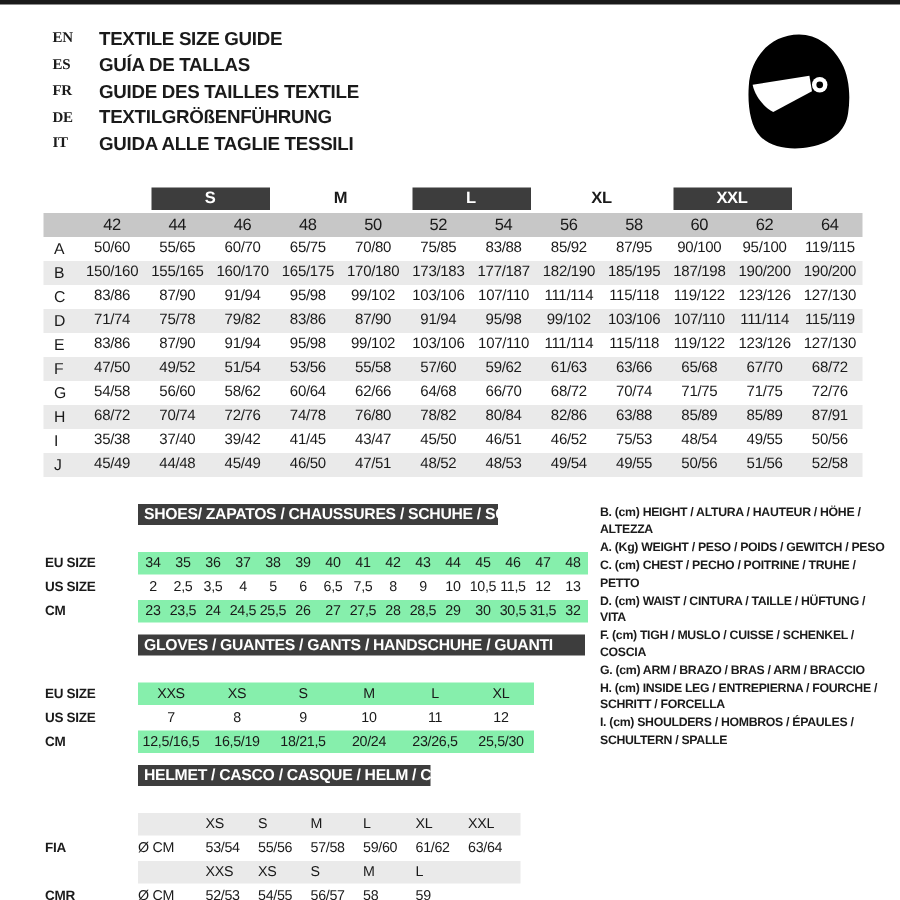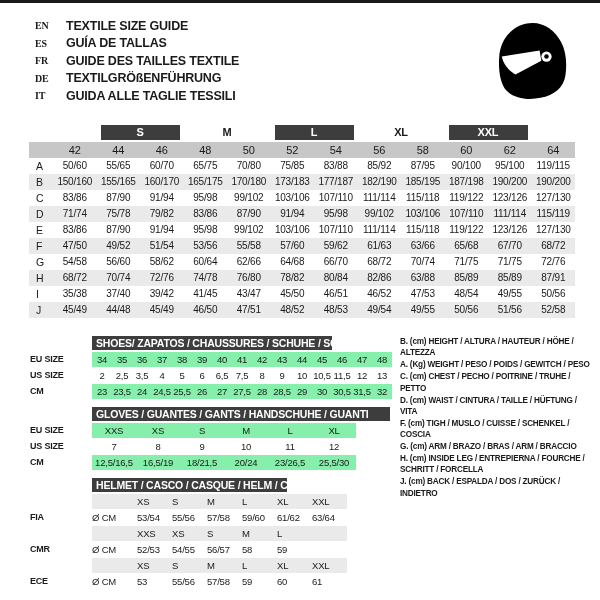--- a/index.html
+++ b/index.html
@@ -30,21 +30,21 @@
   .trow { display:grid; grid-template-columns:24px repeat(12,1fr); height:16px; }
   .trow.stripe { background:#eaeaea; }
   .trow .letter { font-size:10.5px; line-height:16px; padding-left:7px; }
   .trow .val { font-size:10px; text-align:center; line-height:16px; white-space:nowrap; }
 
   
   .bottom { position:absolute; top:333px; left:30px; right:8px; display:flex; }
   .left-col { width:368px; flex:none; }
   .section { margin-bottom:8px; }
   .srow { display:flex; align-items:center; height:16px; }
-  .srow.hdr { height:14px; margin-bottom:1px; }
+  .srow.hdr { height:14px; margin-bottom:17px; }
   .slabel { width:62px; flex:none; font-size:9px; font-weight:bold; }
   .sbar { background:#3d3d3d; color:#fff; font-weight:bold; font-size:10.5px; height:14px; line-height:14px; padding-left:4px; white-space:nowrap; }
   .sbar.shoes { width:240px; } .sbar.gloves { width:298px; } .sbar.helmet { width:195px; }
   .scells { display:grid; height:15px; }
   .scells.shoes { grid-template-columns:repeat(15,20px); width:300px; }
   .scells.gloves { grid-template-columns:repeat(6,44px); width:264px; }
   .scells .cell { font-size:9.5px; text-align:center; line-height:15px; white-space:nowrap; }
   .scells.striped { background:#86efac; }
   .hgrid { display:grid; grid-template-columns:45px repeat(6,35px); width:255px; height:15px; }
   .hgrid.striped { background:#eaeaea; }
@@ -238,21 +238,21 @@
         <div class="trow">
           <span class="letter">I</span>
           <span class="val">35/38</span>
           <span class="val">37/40</span>
           <span class="val">39/42</span>
           <span class="val">41/45</span>
           <span class="val">43/47</span>
           <span class="val">45/50</span>
           <span class="val">46/51</span>
           <span class="val">46/52</span>
-          <span class="val">47/53</span>
+          <span class="val">75/53</span>
           <span class="val">48/54</span>
           <span class="val">49/55</span>
           <span class="val">50/56</span>
         </div>
         <div class="trow stripe">
           <span class="letter">J</span>
           <span class="val">45/49</span>
           <span class="val">44/48</span>
           <span class="val">45/49</span>
           <span class="val">46/50</span>
@@ -455,17 +455,17 @@
         </div>
     </div>
     <div class="legend">
         <span class="cell">B. (cm) HEIGHT / ALTURA / HAUTEUR / HÖHE / ALTEZZA</span>
         <span class="cell">A. (Kg) WEIGHT / PESO / POIDS / GEWITCH / PESO</span>
         <span class="cell">C. (cm) CHEST / PECHO / POITRINE / TRUHE / PETTO</span>
         <span class="cell">D. (cm) WAIST / CINTURA / TAILLE / HÜFTUNG / VITA</span>
         <span class="cell">F. (cm) TIGH / MUSLO / CUISSE / SCHENKEL / COSCIA</span>
         <span class="cell">G. (cm) ARM / BRAZO / BRAS / ARM / BRACCIO</span>
         <span class="cell">H. (cm) INSIDE LEG / ENTREPIERNA / FOURCHE / SCHRITT / FORCELLA</span>
-        <span class="cell">J. (cm) BACK / ESPALDA / DOS / ZURÜCK / INDIETRO</span>
+        <span class="cell">I. (cm) SHOULDERS / HOMBROS / ÉPAULES / SCHULTERN / SPALLE</span>
       </div>
   </div>
 
 </div>
 
 </body></html>

